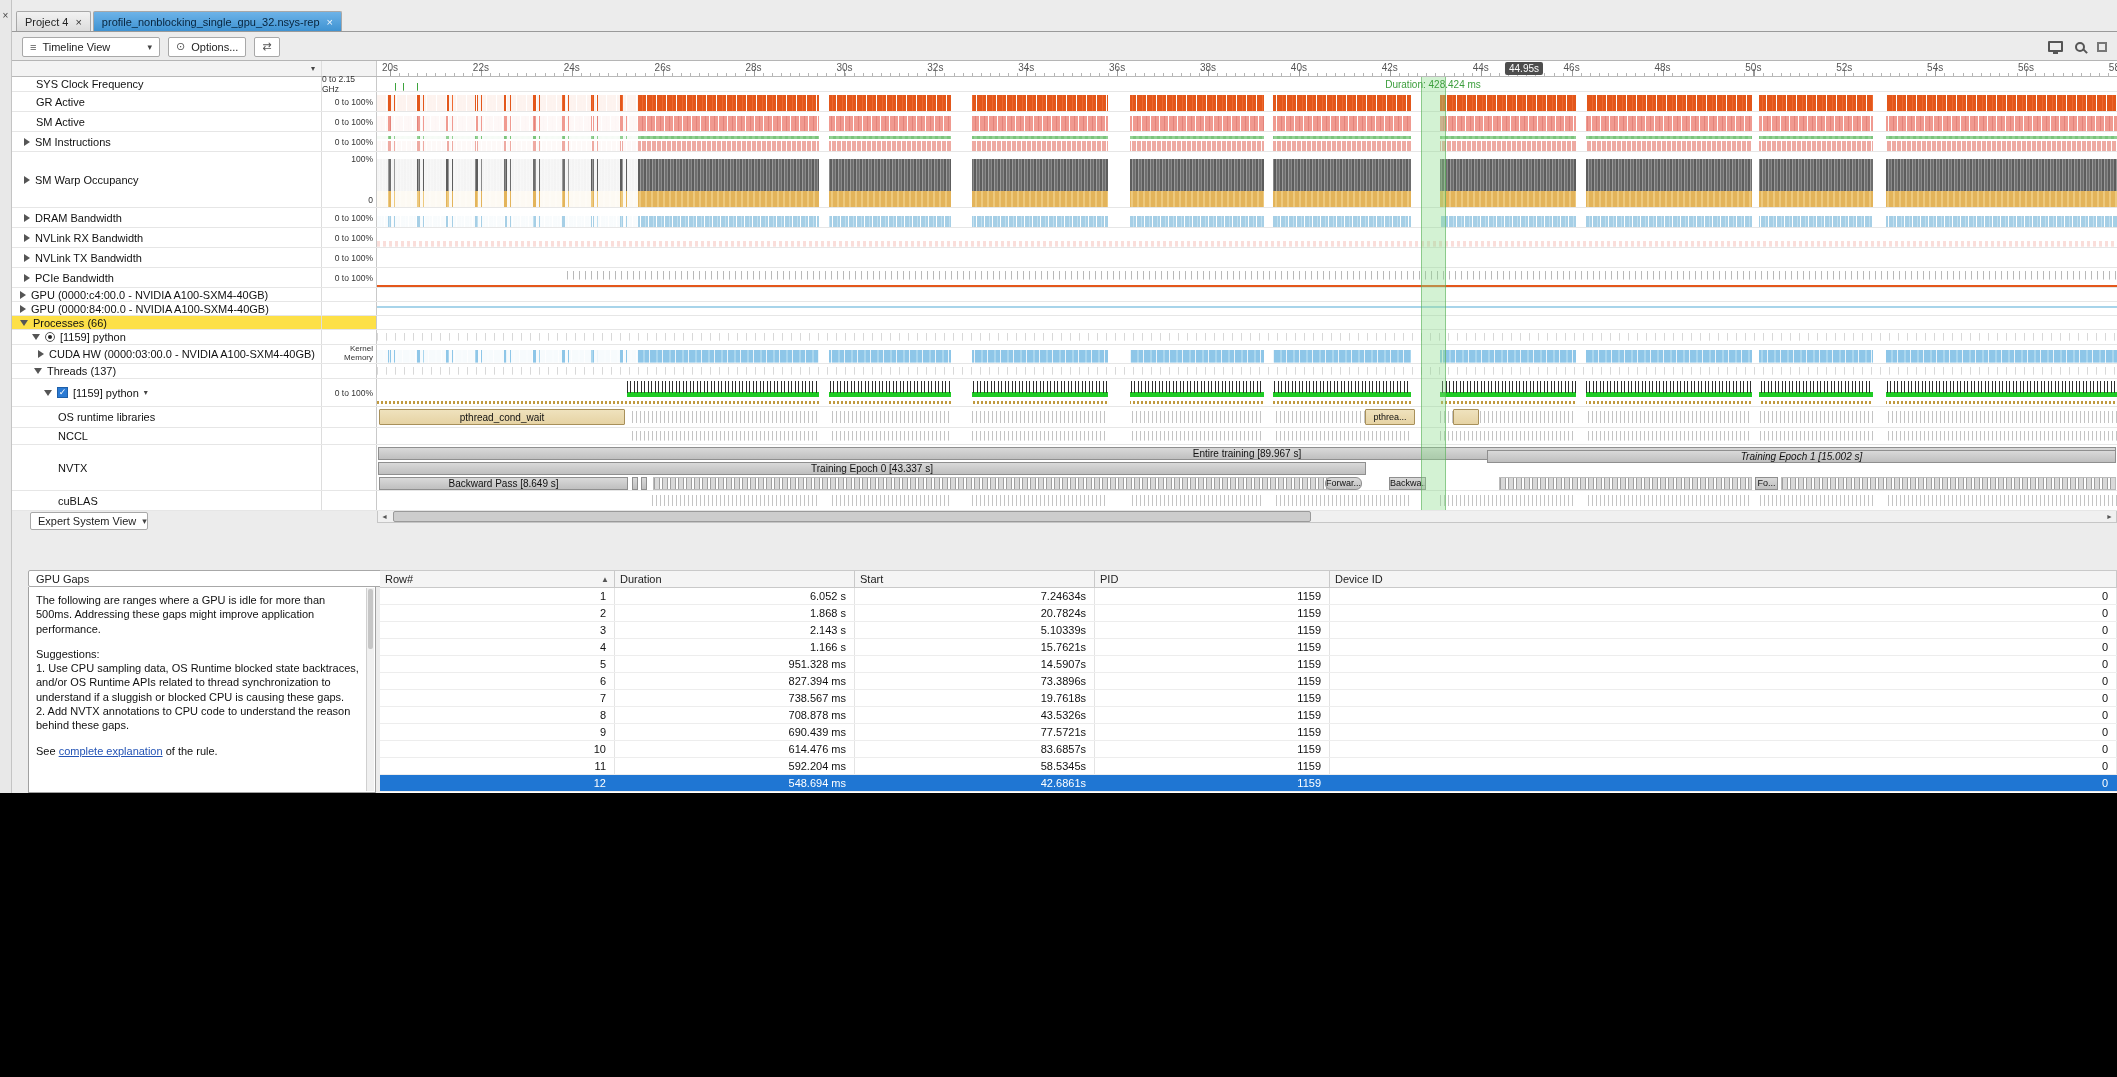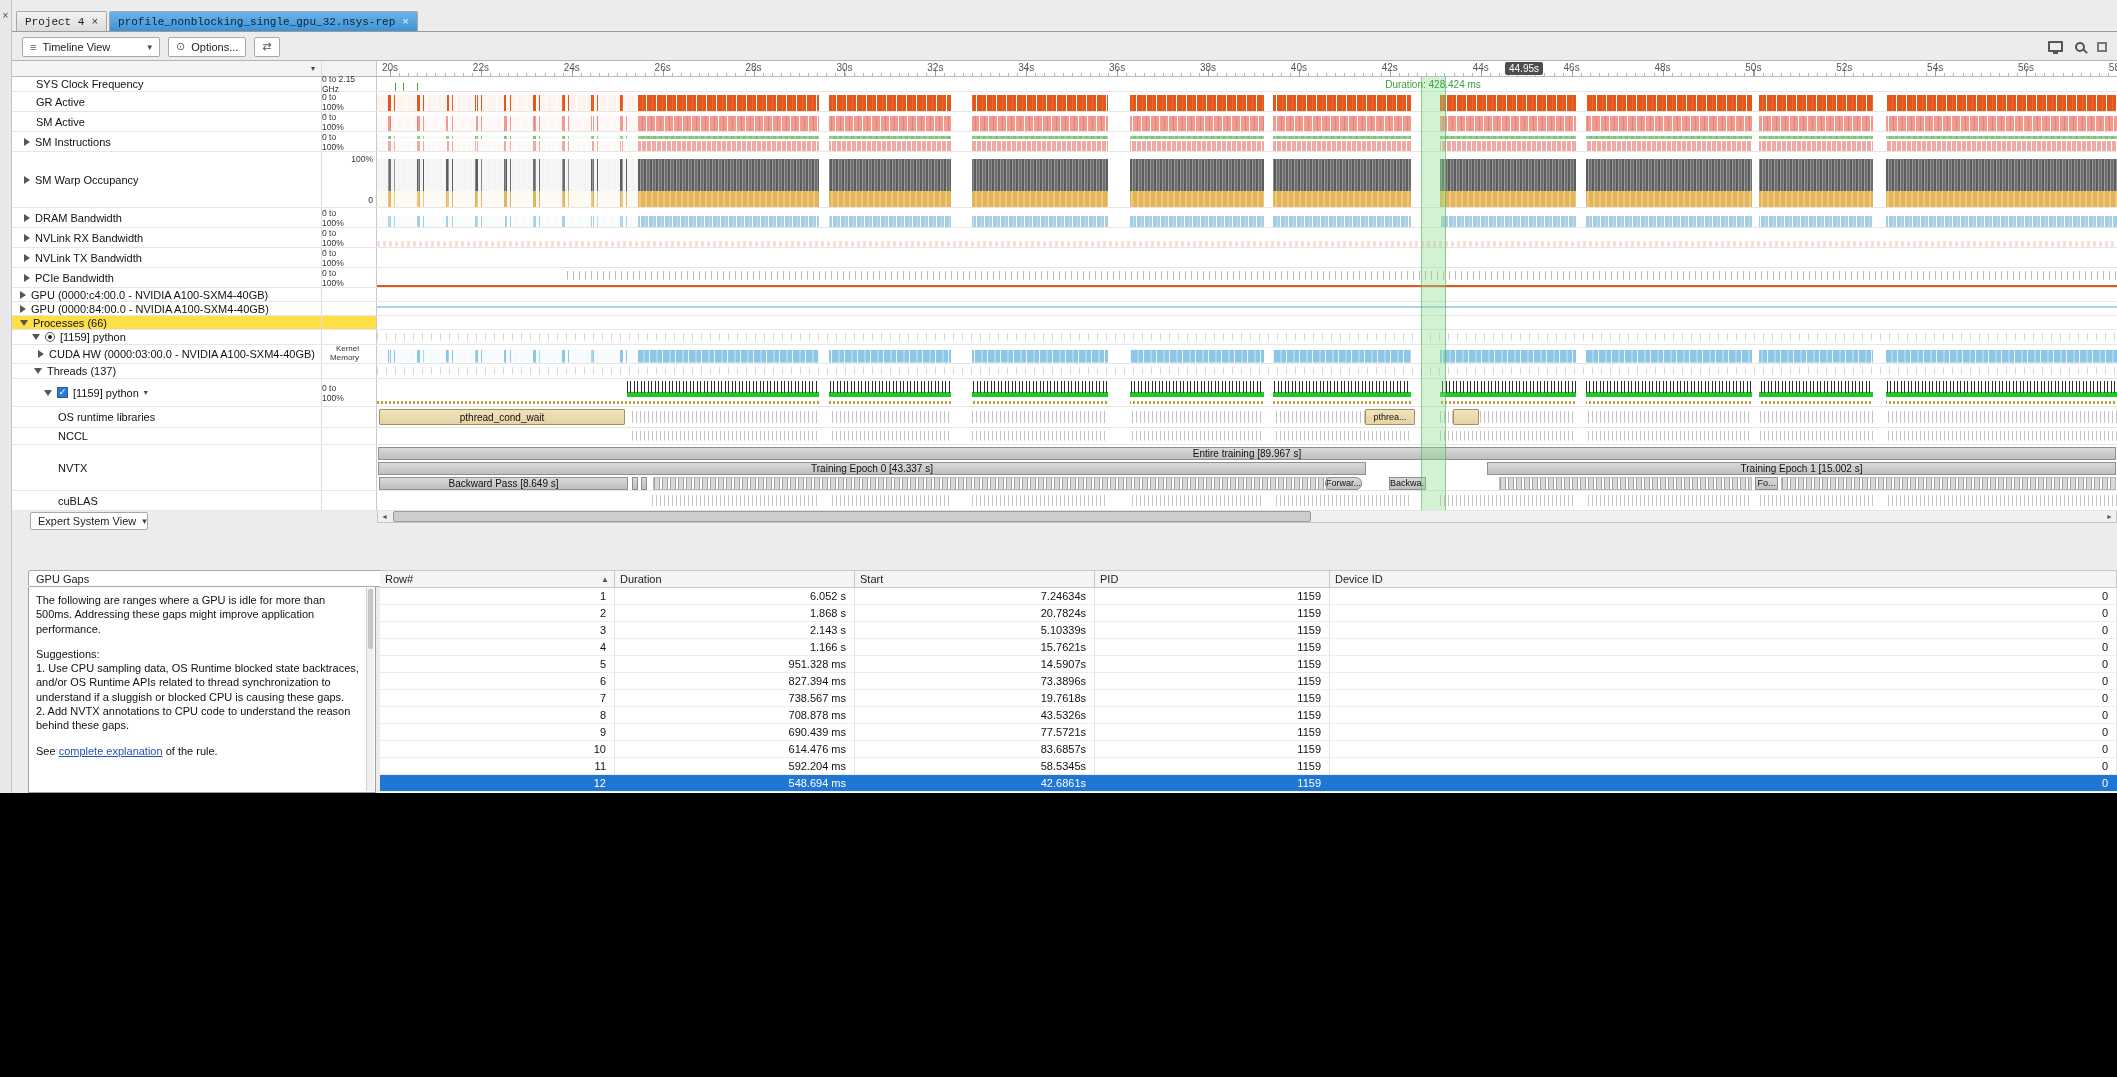--- a/index.html
+++ b/index.html
@@ -16,21 +16,21 @@
   #edge-strip {
     position: absolute; left: 0; top: 0; width: 12px; height: 793px;
     background: #e8e8e8; border-right: 1px solid #c4c4c4; z-index: 2;
     text-align: center; color: #444; font-size: 10px; padding-top: 10px;
   }
 
   
   #tabbar {
     position: absolute; left: 12px; right: 0; top: 10px; height: 22px;
     display: flex; align-items: flex-end; gap: 2px; padding-left: 4px;
-    border-bottom: 1px solid #9a9a9a; background: #ececec; font-family: Liberation Mono, monospace;
+    border-bottom: 1px solid #9a9a9a; background: #ececec;
   }
   .tab {
     display: inline-flex; align-items: center; gap: 7px;
     height: 20px; padding: 0 8px;
     border: 1px solid #a8a8a8; border-bottom: none;
     border-radius: 2px 2px 0 0;
     background: linear-gradient(#f2f2f2, #dcdcdc);
     font-size: 11px; color: #222; white-space: nowrap;
   }
   .tab.active { background: linear-gradient(#6db3e8, #3f93d2); color: #06233c; }
@@ -69,21 +69,21 @@
   .h15{height:15px}.h20{height:20px}.h56{height:56px}.h14{height:14px}
   .h19{height:19px}.h28{height:28px}.h21{height:21px}.h17{height:17px}.h46{height:46px}
   .rlabel {
     width: 310px; display: flex; align-items: center; gap: 5px;
     border-right: 1px solid #dddddd; background: #fff;
     font-size: 11px; overflow: hidden; white-space: nowrap;
   }
   .rscale {
     width: 55px; border-right: 1px solid #c9c9c9; background: #fff;
     font-size: 8.5px; color: #333;
-    display: flex; align-items: center; justify-content: flex-end; padding-right: 17px;
+    display: flex; align-items: center; justify-content: flex-end; padding-right: 3px;
   }
   .rscale.twoline { flex-direction: column; align-items: flex-end; justify-content: center; line-height: 1.1; font-size: 8px; }
   .rscale.spread { flex-direction: column; align-items: flex-end; justify-content: space-between; padding: 2px 3px; }
   .track { flex: 1; position: relative; background: #fff; overflow: hidden; }
   .pl8{padding-left:8px}.pl12{padding-left:12px}.pl20{padding-left:20px}.pl22{padding-left:22px}
   .pl24{padding-left:24px}.pl26{padding-left:26px}.pl32{padding-left:32px}.pl62{padding-left:46px}
   .row.sel .rlabel, .row.sel .rscale { background: #fde047; }
 
   .exp { width: 0; height: 0; border-style: solid; flex: none; }
   .exp.col { border-width: 4px 0 4px 6px; border-color: transparent transparent transparent #555; }
@@ -503,21 +503,21 @@
     <div class="track chart-ticks gaps"></div>
   </div>
   <div class="row h46">
     <div class="rlabel pl62">
         <span>NVTX</span>
       </div>
     <div class="rscale"></div>
     <div class="track">
       <div class="nbar" style="left:1px;right:1px;top:2px;">Entire training [89.967 s]</div>
       <div class="nbar" style="left:1px;width:988px;top:17px;">Training Epoch 0 [43.337 s]</div>
-      <div class="nbar" style="left:1110px;right:1px;top:17px;">Training Epoch 1 [15.002 s]</div>
+      <div class="nbar" style="left:1110px;right:1px;top:5px;font-style:italic;">Training Epoch 1 [15.002 s]</div>
       <div class="nbar" style="left:2px;width:249px;top:32px;">Backward Pass [8.649 s]</div>
       <div class="nbar" style="left:255px;width:6px;top:32px;"></div>
       <div class="nbar" style="left:264px;width:6px;top:32px;"></div>
       <div class="nfence" style="left:276px;width:692px;top:32px;"></div>
       <div class="nbar small" style="left:948px;width:37px;top:32px;border-radius:6px;">Forwar...</div>
       <div class="nbar small" style="left:1012px;width:37px;top:32px;">Backwa...</div>
       <div class="nfence" style="left:1122px;width:253px;top:32px;"></div>
       <div class="nbar small" style="left:1378px;width:23px;top:32px;">Fo...</div>
       <div class="nfence" style="left:1404px;right:1px;top:32px;"></div>
     </div>

